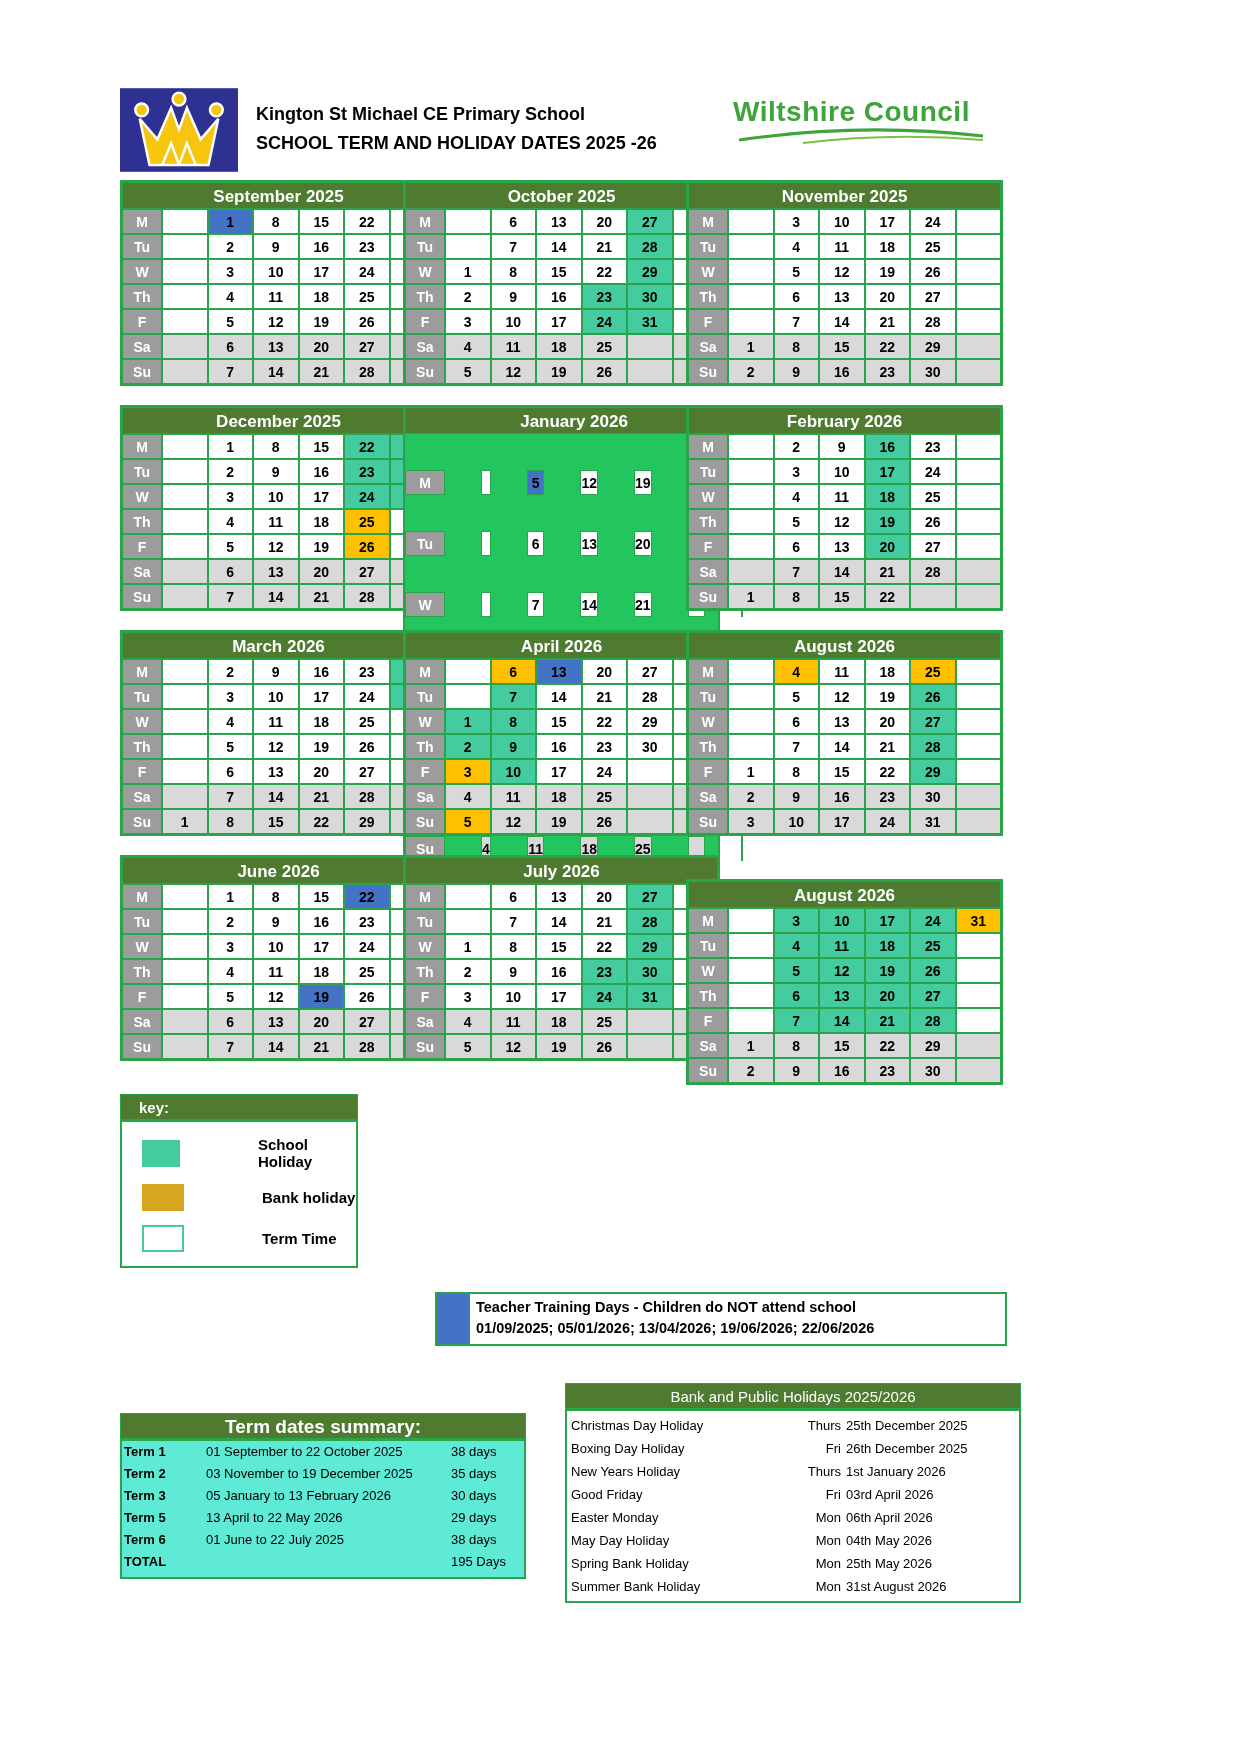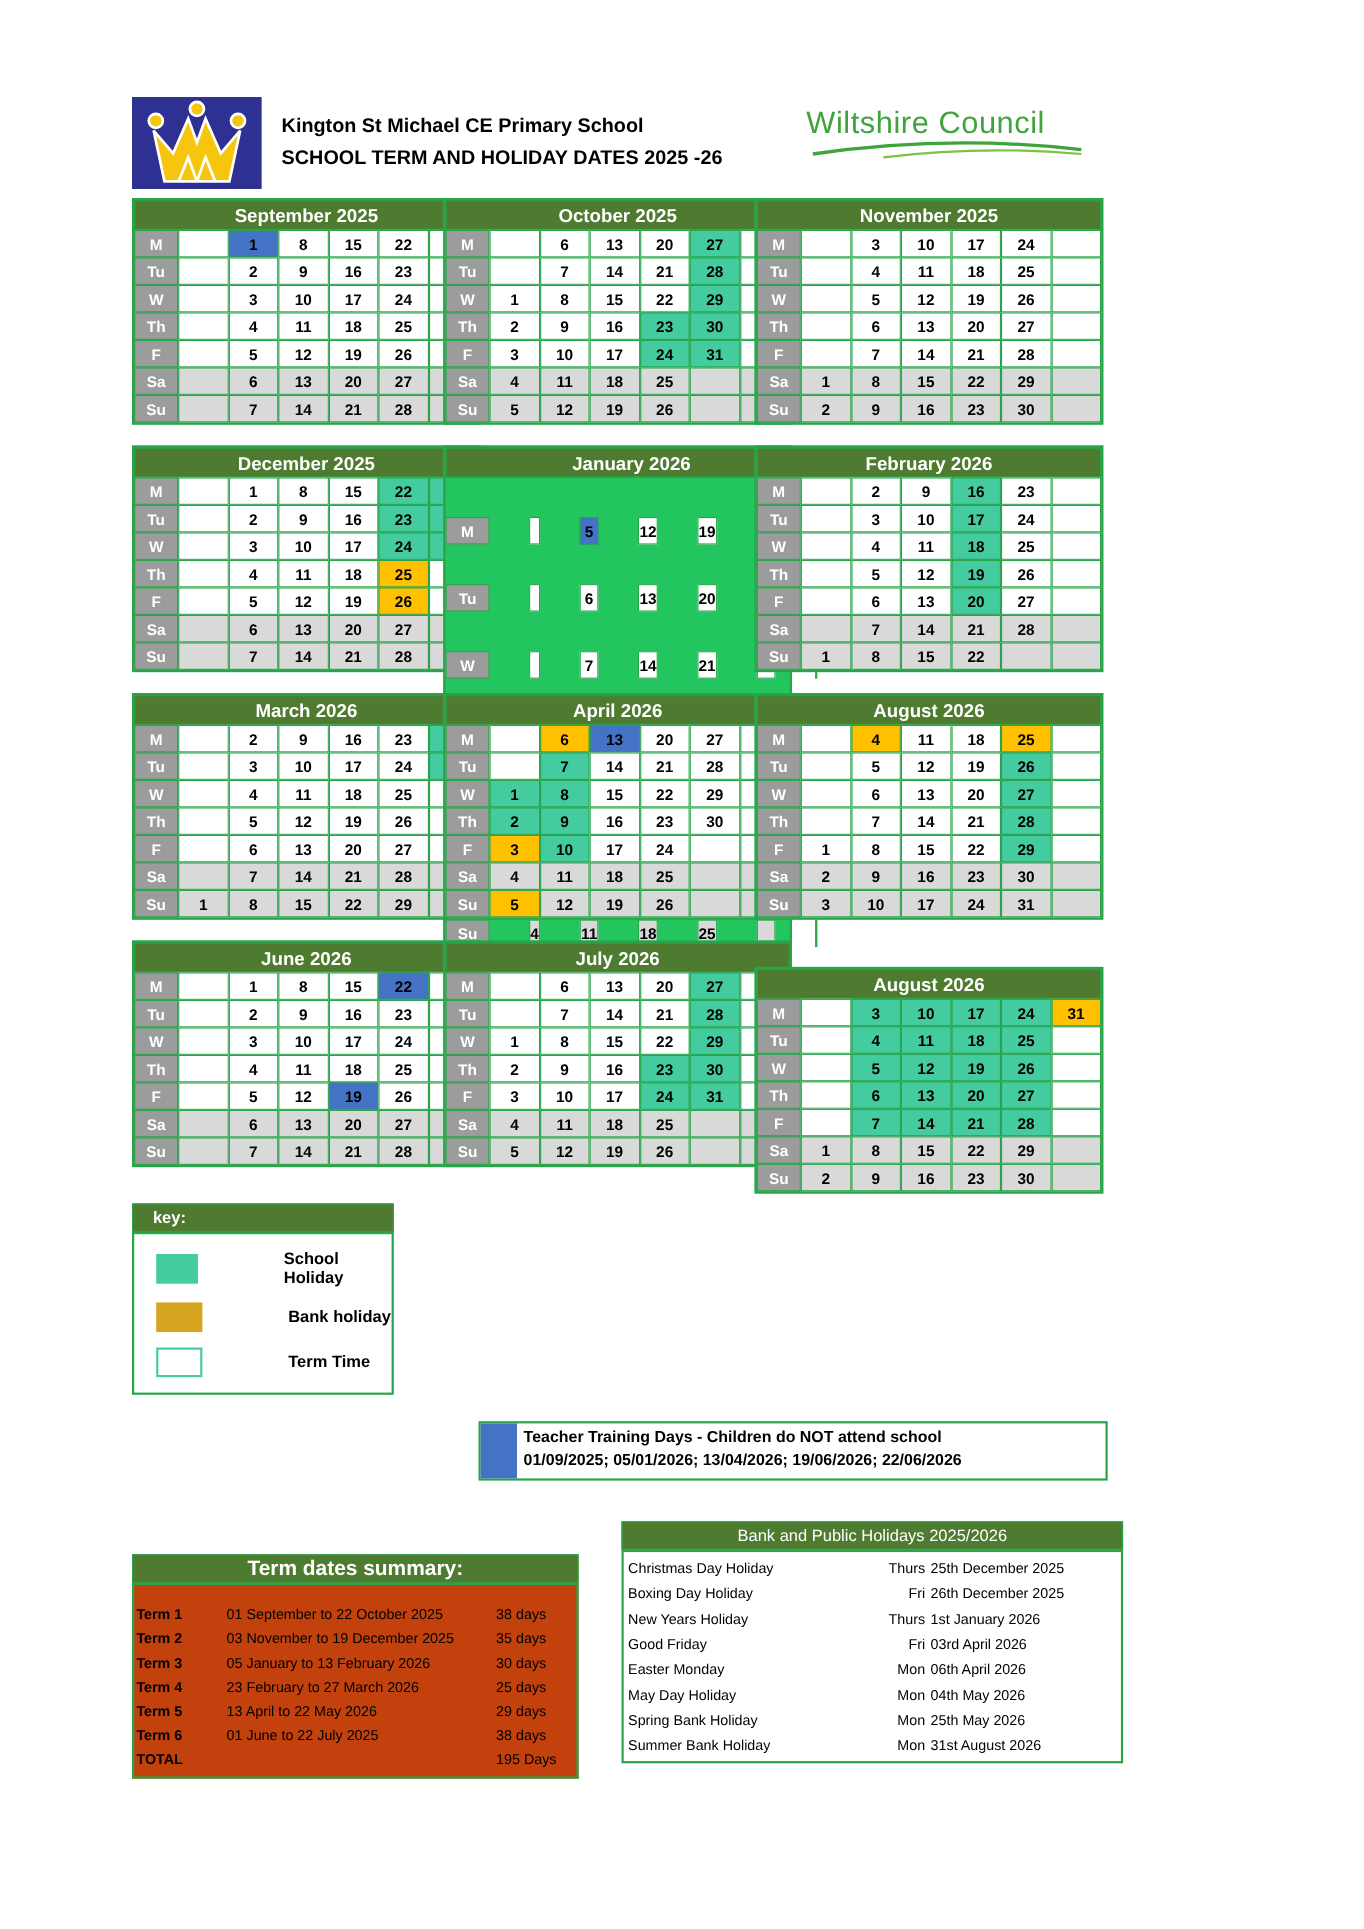--- a/index.html
+++ b/index.html
@@ -10,21 +10,21 @@
   body{
     width:1240px; height:1754px; position:relative; background:#ffffff;
     font-family:"Liberation Sans", sans-serif; color:#000;
   }
   
   .logo{position:absolute; left:120px; top:88px; width:118px; height:84px;}
   .titleblock{position:absolute; left:256px; top:100px;}
   .school-name{font-size:18px; font-weight:bold; line-height:1.6;}
   .subtitle{font-size:18px; font-weight:bold; line-height:1.6;}
   .council{position:absolute; left:733px; top:96px; width:260px; text-align:left;}
-  .council-text{font-size:28px; font-weight:normal; color:var(--council); letter-spacing:.5px; font-family:"Liberation Sans", sans-serif;}
+  .council-text{font-size:28px; font-weight:bold; color:var(--council); letter-spacing:.5px; font-family:"Liberation Sans", sans-serif;}
   
   .cal-panel{position:absolute; width:317px; display:grid; grid-template-columns:40px repeat(6,1fr);
              border:2px solid var(--grid); background:#22c55e;}
   .cal-title{grid-column:1/-1; height:27px; line-height:27px; text-align:center;
              background:var(--olive); color:#fff; font-weight:bold; font-size:17px; border:1px solid var(--grid);}
   .cell{height:25px; display:flex; align-items:center; justify-content:center;
         border:1px solid var(--grid); font-weight:bold; font-size:14px; background:#fff;}
   .cell.lab{background:var(--glabel); color:#fff;}
   .cell.we{background:var(--gwe);}
   .cell.sh{background:var(--sh);}
@@ -44,21 +44,21 @@
   .key-label{font-weight:bold; font-size:15px;}
   
   .tt-box{position:absolute; left:435px; top:1292px; width:572px; height:54px;
           border:2px solid var(--grid); display:flex; background:#fff;}
   .tt-swatch{width:33px; background:var(--tt); flex:none;}
   .tt-text{padding:3px 6px; font-weight:bold; font-size:14.5px; line-height:1.45;}
   
   .terms{position:absolute; left:120px; top:1413px; width:406px;}
   .terms-bar{height:26px; line-height:26px; background:var(--olive); color:#fff; text-align:center;
              font-weight:bold; font-size:19px; border:1px solid var(--grid);}
-  .terms-body{border:2px solid var(--grid); background:#c2410c; padding:16px 0 4px 2px;}
+  .terms-body{border:2px solid var(--grid); background:#5eead4; padding:0 0 4px 2px;}
   .term-row{display:flex; line-height:22px; font-size:13px;}
   .term-name{width:82px; font-weight:bold; flex:none;}
   .term-dates{width:245px; flex:none;}
   .term-days{flex:1;}
   
   .bank{position:absolute; left:565px; top:1383px; width:456px;}
   .bank-bar{height:26px; line-height:26px; background:var(--olive); color:#fff; text-align:center;
             font-weight:normal; font-size:15px; border:1px solid var(--grid);}
   .bank-body{border:2px solid var(--grid); background:#fff; padding:3px 4px 3px 4px;}
   .bank-row{display:flex; line-height:23px; font-size:13px;}
@@ -760,25 +760,20 @@
         <span class="term-name">Term 2</span>
         <span class="term-dates">03 November to 19 December 2025</span>
         <span class="term-days">35 days</span>
       </div>
       <div class="term-row">
         <span class="term-name">Term 3</span>
         <span class="term-dates">05 January to 13 February 2026</span>
         <span class="term-days">30 days</span>
       </div>
       <div class="term-row">
-        <span class="term-name">Term 4</span>
-        <span class="term-dates">23 February to 27 March 2026</span>
-        <span class="term-days">25 days</span>
-      </div>
-      <div class="term-row">
         <span class="term-name">Term 5</span>
         <span class="term-dates">13 April to 22 May 2026</span>
         <span class="term-days">29 days</span>
       </div>
       <div class="term-row">
         <span class="term-name">Term 6</span>
         <span class="term-dates">01 June to 22 July 2025</span>
         <span class="term-days">38 days</span>
       </div>
       <div class="term-row">

